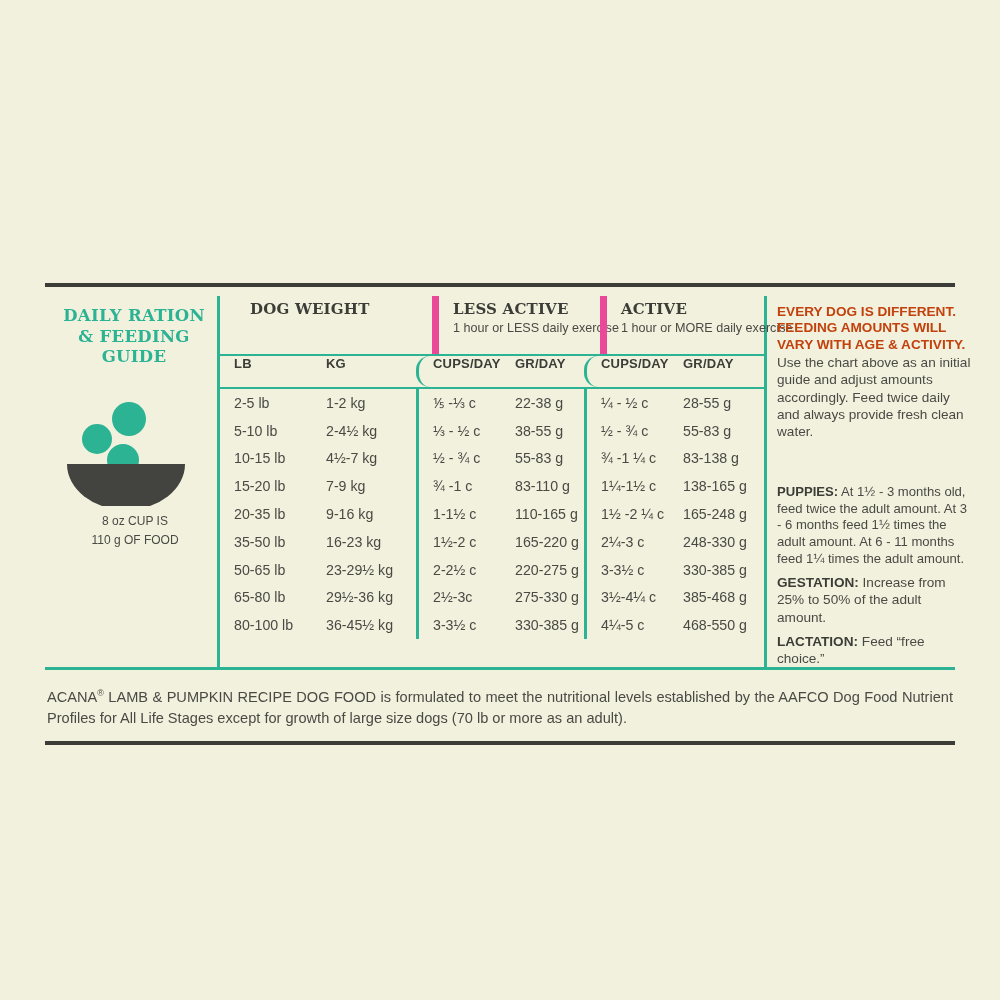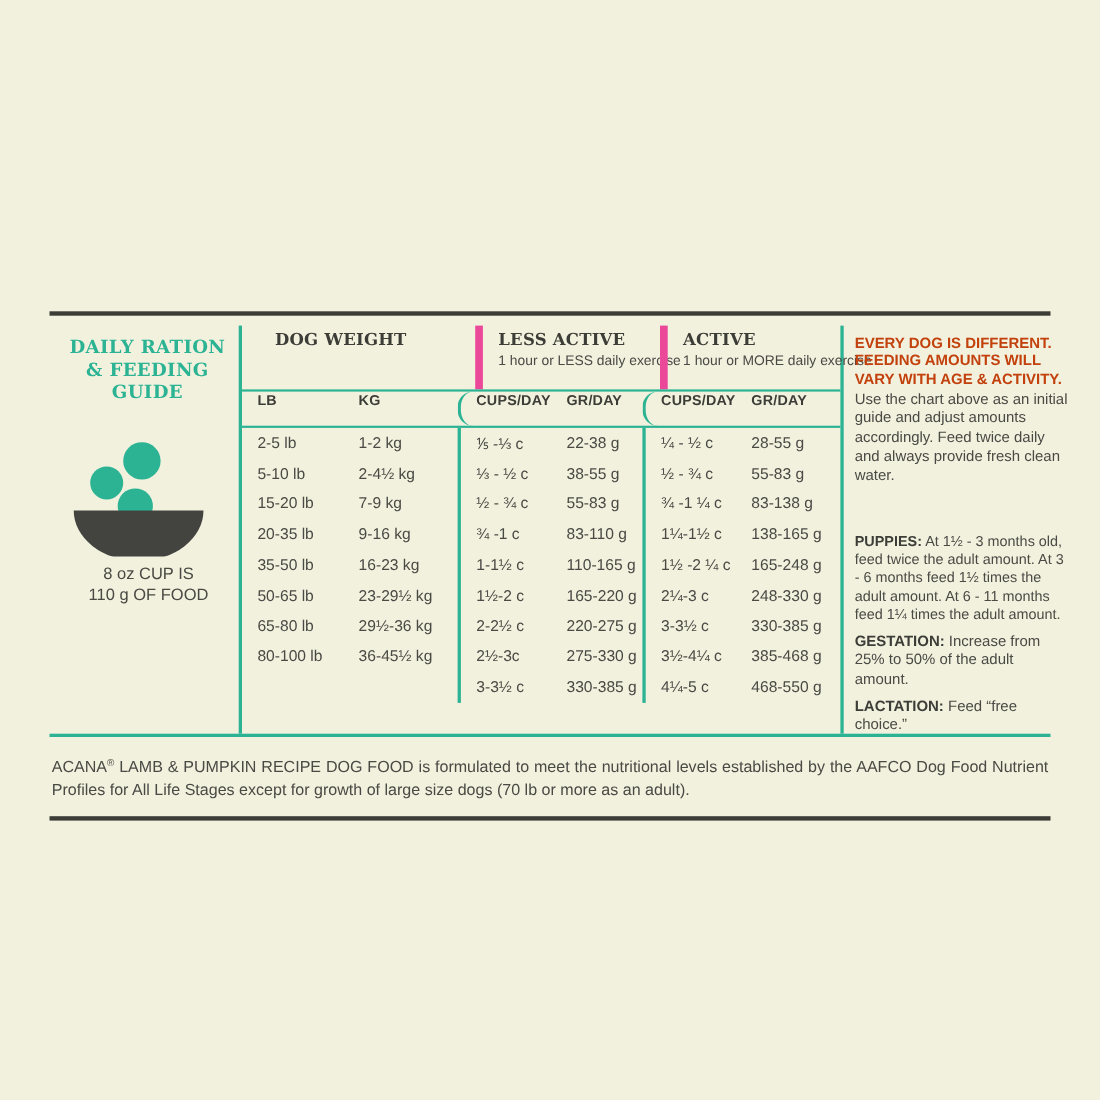--- a/index.html
+++ b/index.html
@@ -62,21 +62,21 @@
     margin: 26px 0 0 16px;
     width: 130px;
     position: relative;
     height: 112px;
   }
   .bowl-svg { display:block; }
 
   .cup-note {
     margin: 6px 0 0 16px;
     color: #4a4a45;
-    font-size: 15px;
+    font-size: 12px;
     line-height: 19px;
     font-family: "Liberation Sans", sans-serif;
   }
 
   
   .table-col {
     flex: 1 1 auto;
     border-left: 3px solid #2bb394;
     border-right: 3px solid #2bb394;
     display: flex;
@@ -262,20 +262,24 @@
         <div class="col-block grp-w1" id="blk-weight">
             <div class="rowline">
               <span class="v1">2-5 lb</span>
               <span class="v2">1-2 kg</span>
             </div>
             <div class="rowline">
               <span class="v1">5-10 lb</span>
               <span class="v2">2-4½ kg</span>
             </div>
             <div class="rowline">
+              <span class="v1">10-15 lb</span>
+              <span class="v2">4½-7 kg</span>
+            </div>
+            <div class="rowline">
               <span class="v1">15-20 lb</span>
               <span class="v2">7-9 kg</span>
             </div>
             <div class="rowline">
               <span class="v1">20-35 lb</span>
               <span class="v2">9-16 kg</span>
             </div>
             <div class="rowline">
               <span class="v1">35-50 lb</span>
               <span class="v2">16-23 kg</span>

